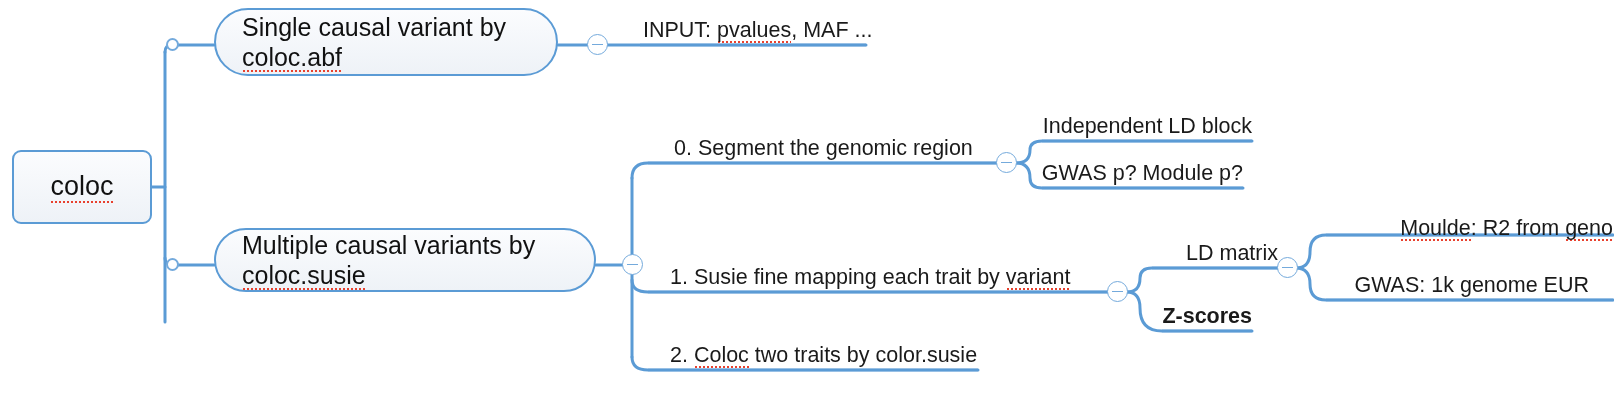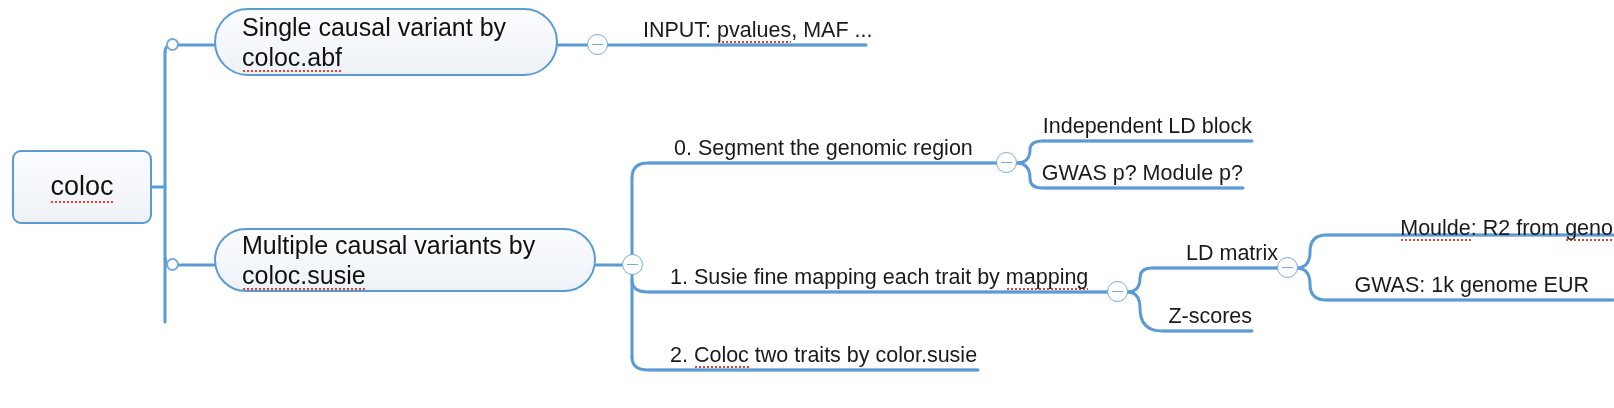--- a/index.html
+++ b/index.html
@@ -188,28 +188,28 @@
 
   <div class="leaf" style="left:674px; top:138px;">0. Segment the genomic region</div>
 
   <div class="toggle minus" style="left:996px; top:152px;"></div>
 
   <div class="leaf align-right" style="left:943px; top:163px; width:300px;">GWAS p? Module p?</div>
 
   <div class="leaf align-right" style="left:952px; top:116px; width:300px;">Independent LD block</div>
 
   <div class="leaf" style="left:670px; top:267px;">
-    <span>1. Susie fine mapping each trait by <span class="sp">mapping</span></span>
+    <span>1. Susie fine mapping each trait by <span class="sp">variant</span></span>
   </div>
 
   <div class="toggle minus" style="left:1107px; top:281px;"></div>
 
   <div class="leaf align-right" style="left:1078px; top:243px; width:200px;">LD matrix</div>
 
-  <div class="leaf align-right" style="left:1052px; top:306px; width:200px;">Z-scores</div>
+  <div class="leaf align-right" style="left:1052px; top:306px; width:200px;font-weight:bold;">Z-scores</div>
 
   <div class="toggle minus" style="left:1277px; top:257px;"></div>
 
   <div class="leaf align-right" style="left:1313px; top:210px; width:300px;margin-top:8px;">
     <span><span class="sp">Moulde</span>: R2 from <span class="sp">geno</span></span>
   </div>
 
   <div class="leaf align-right" style="left:1313px; top:275px; width:276px;">GWAS: 1k genome EUR</div>
 
   <div class="leaf" style="left:670px; top:345px;">

